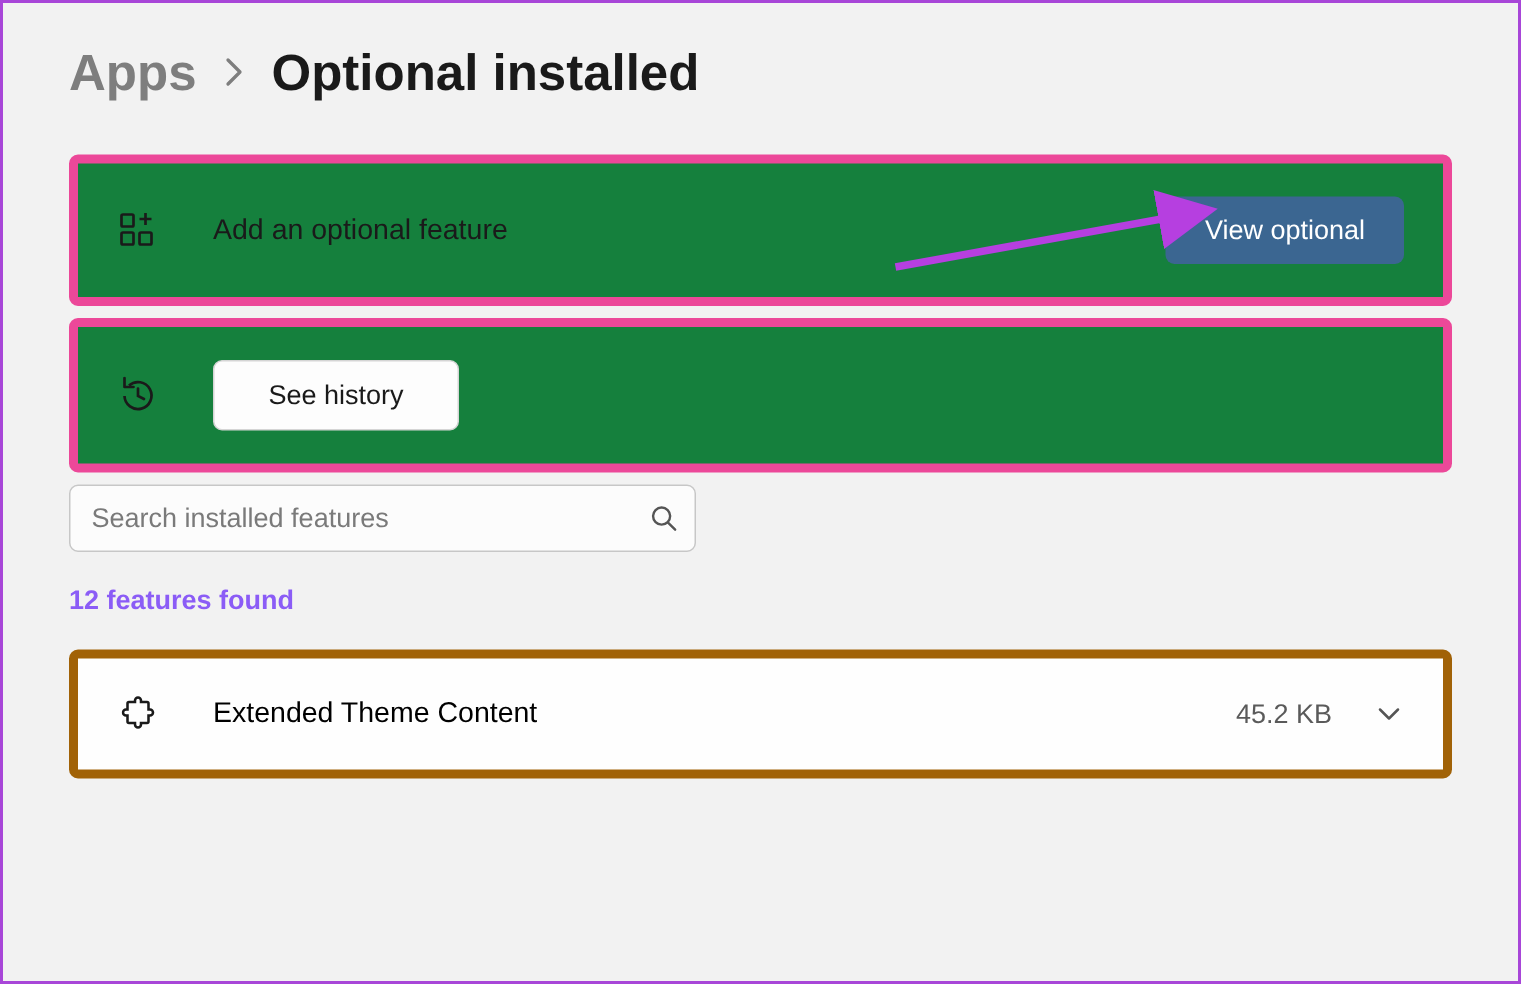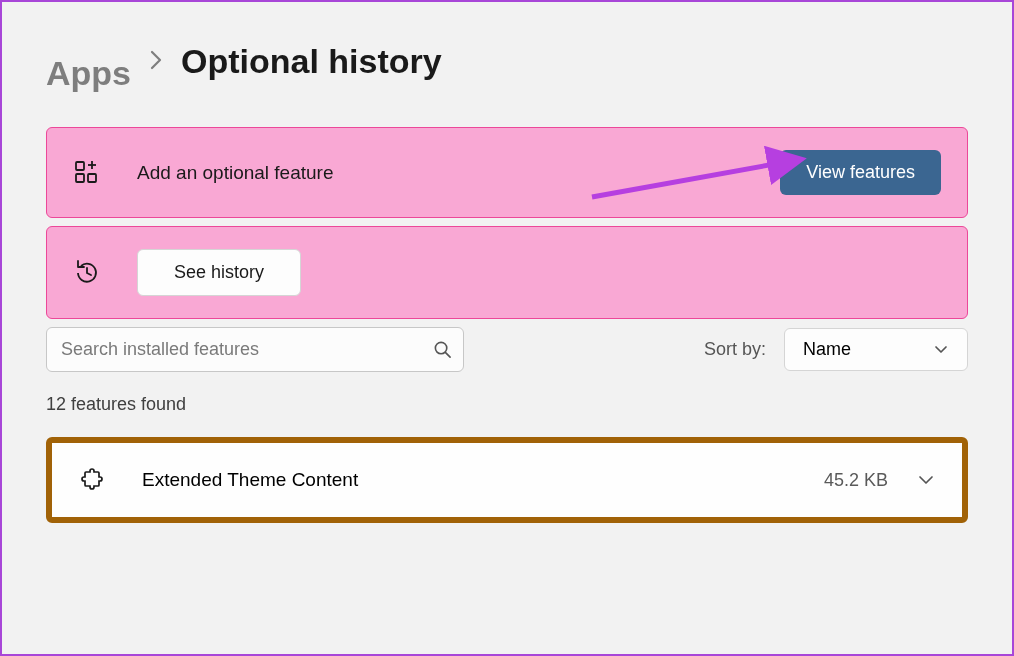--- a/index.html
+++ b/index.html
@@ -21,34 +21,33 @@
     .breadcrumb {
       display: flex;
       align-items: center;
       gap: 18px;
       margin-bottom: 34px;
     }
     .breadcrumb-parent {
       font-size: 34px;
       font-weight: 600;
       color: #7e7e7e;
-      margin-top: 24px;
     }
     .breadcrumb-sep {
       font-size: 26px;
       color: #7e7e7e;
     }
     .breadcrumb-current {
       font-size: 34px;
       font-weight: 600;
       color: #1a1a1a;
     }
     .card {
-      background: #f9a8d4;
-      border: 1px solid #ec4899;
+      background: #15803d;
+      border: 6px solid #ec4899;
       border-radius: 6px;
       padding: 22px 26px;
       display: flex;
       align-items: center;
       margin-bottom: 8px;
       position: relative;
     }
     .card .icon-slot {
       width: 28px;
       height: 28px;
@@ -146,22 +145,23 @@
     }
     .chevron {
       width: 16px;
       height: 16px;
       display: flex;
       align-items: center;
       justify-content: center;
     }
     .count-text {
       font-size: 18px;
-      color: #404040;
+      color: #8b5cf6;
       margin-bottom: 22px;
+      font-weight: bold;
     }
     .feature-row {
       background: #fefefe;
       border: 6px solid #a16207;
       border-radius: 6px;
       padding: 24px 28px;
       display: flex;
       align-items: center;
     }
     .feature-row .icon-slot {
@@ -190,35 +190,35 @@
 <body>
 
 <div class="container">
   <div class="breadcrumb">
     <span class="breadcrumb-parent">Apps</span>
     <span class="breadcrumb-sep">
       <svg width="14" height="20" viewBox="0 0 14 20" fill="none">
           <path d="M3 2 L11 10 L3 18" stroke="#7e7e7e" stroke-width="2.2" fill="none" stroke-linecap="round" stroke-linejoin="round"></path>
         </svg>
     </span>
-    <span class="breadcrumb-current">Optional history</span>
+    <span class="breadcrumb-current">Optional installed</span>
   </div>
 
   <div class="card">
     <span class="icon-slot">
       <svg width="26" height="26" viewBox="0 0 26 26" fill="none" stroke="#1a1a1a" stroke-width="1.8">
         <rect x="2" y="2" width="8" height="8" rx="1"></rect>
         <rect x="2" y="14" width="8" height="8" rx="1"></rect>
         <rect x="14" y="14" width="8" height="8" rx="1"></rect>
         <line x1="18" y1="1" x2="18" y2="9"></line>
         <line x1="14" y1="5" x2="22" y2="5"></line>
       </svg>
     </span>
     <span class="label">Add an optional feature</span>
-    <button class="btn-primary">View features</button>
+    <button class="btn-primary">View optional</button>
     <svg class="arrow-annotation" style="left:540px; top:14px;" width="230" height="60" viewBox="0 0 230 60">
       <defs>
         <marker id="arrowhead" markerWidth="8" markerHeight="8" refX="6" refY="4" orient="auto">
           <polygon points="0 0, 8 4, 0 8" fill="#b63fe0"></polygon>
         </marker>
       </defs>
       <line x1="5" y1="55" x2="210" y2="18" stroke="#b63fe0" stroke-width="5" marker-end="url(#arrowhead)"></line>
     </svg>
   </div>
 
@@ -237,31 +237,20 @@
   <div class="search-sort-row">
     <div class="search-box">
       <input class="search-input" type="text" placeholder="Search installed features" style="">
       <span class="search-icon-pos">
         <svg width="19" height="19" viewBox="0 0 20 20" fill="none" stroke="#555" stroke-width="1.7">
           <circle cx="8.5" cy="8.5" r="6"></circle>
           <line x1="13" y1="13" x2="18" y2="18" stroke-linecap="round"></line>
         </svg>
       </span>
     </div>
-    <div class="sort-group">
-      <span class="sort-label">Sort by:</span>
-      <div class="sort-select">
-        <span>Name</span>
-        <span class="chevron">
-          <svg width="14" height="10" viewBox="0 0 14 10" fill="none">
-              <path d="M2 2 L7 7 L12 2" stroke="#555" stroke-width="1.7" fill="none" stroke-linecap="round" stroke-linejoin="round"></path>
-            </svg>
-        </span>
-      </div>
-    </div>
   </div>
 
   <div class="count-text">12 features found</div>
 
   <div class="feature-row">
     <span class="icon-slot">
       <svg width="24" height="24" viewBox="0 0 24 24" fill="none" stroke="#1a1a1a" stroke-width="1.7">
         <path d="M9 3a2 2 0 0 1 4 0v1h4a1 1 0 0 1 1 1v4h1a2 2 0 0 1 0 4h-1v4a1 1 0 0 1-1 1h-4v1a2 2 0 0 1-4 0v-1H5a1 1 0 0 1-1-1v-4H3a2 2 0 0 1 0-4h1V5a1 1 0 0 1 1-1h4V3z" fill="none"></path>
       </svg>
     </span>

